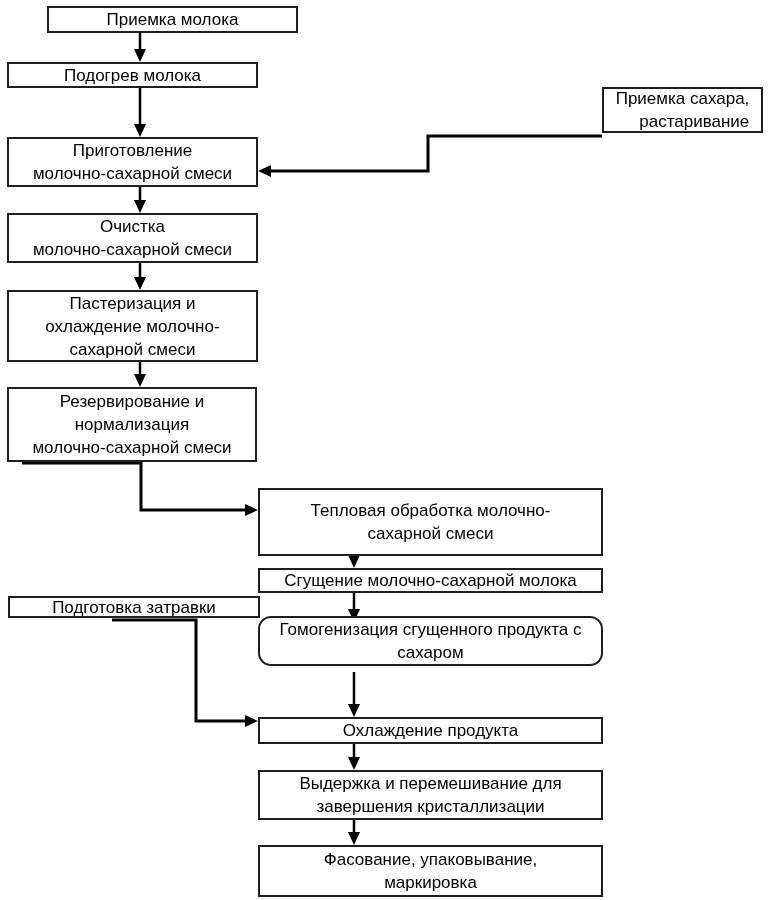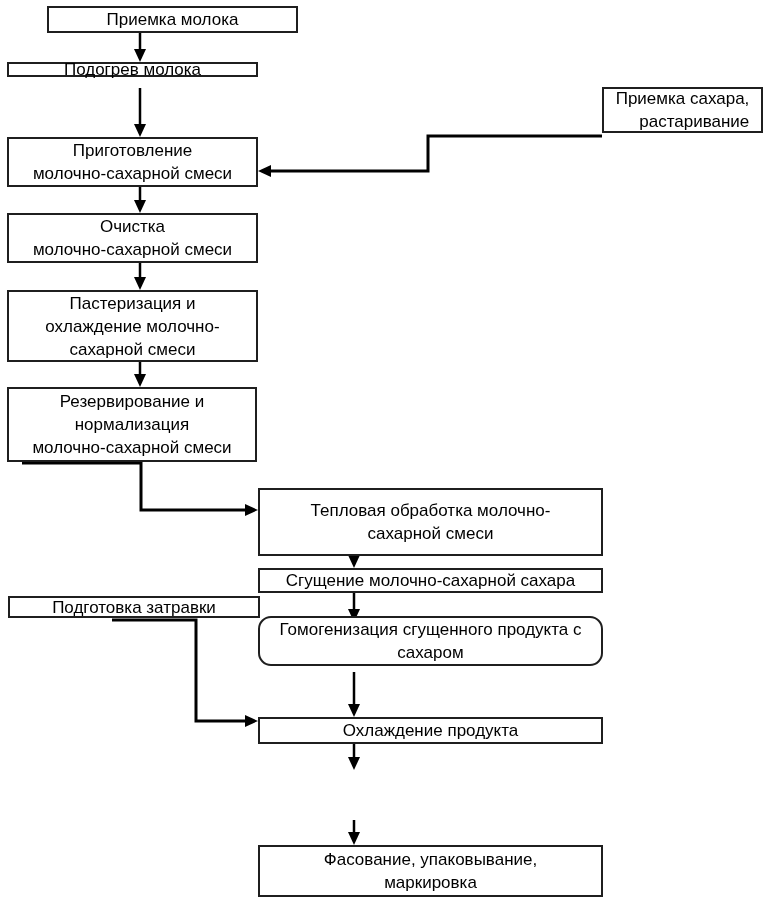--- a/index.html
+++ b/index.html
@@ -97,21 +97,21 @@
       <polygon points="258,510 245,504 245,516"></polygon>
     </g>
     <g>
       <polyline points="112,620 196,620 196,721 246,721"></polyline>
       <polygon points="258,721 245,715 245,727"></polygon>
     </g>
   </svg>
 
   <div class="box" style="left:7px; top:6px; width:251px; height:27px;margin-left:40px;">Приемка молока</div>
 
-  <div class="box" style="left:7px; top:62px; width:251px; height:15px;">Подогрев молока</div>
+  <div class="box" style="left:7px; top:62px; width:251px; height:26px;">Подогрев молока</div>
 
   <div class="box" style="left:7px; top:137px; width:251px; height:50px;">Приготовление
 молочно-сахарной смеси</div>
 
   <div class="box" style="left:7px; top:213px; width:251px; height:50px;">Очистка
 молочно-сахарной смеси</div>
 
   <div class="box" style="left:7px; top:290px; width:251px; height:72px;">Пастеризация и
 охлаждение молочно-
 сахарной смеси</div>
@@ -119,26 +119,28 @@
   <div class="box" style="left:7px; top:387px; width:250px; height:75px;">Резервирование и
 нормализация
 молочно-сахарной смеси</div>
 
   <div class="box" style="left:602px; top:87px; width:161px; height:46px;text-align:right;">Приемка сахара,
 растаривание</div>
 
   <div class="box" style="left:258px; top:488px; width:345px; height:68px;">Тепловая обработка молочно-
 сахарной смеси</div>
 
-  <div class="box" style="left:258px; top:568px; width:345px; height:25px;">Сгущение молочно-сахарной сахара</div>
+  <div class="box" style="left:258px; top:568px; width:345px; height:25px;">Сгущение молочно-сахарной молока</div>
 
   <div class="box" style="left:8px; top:596px; width:252px; height:22px;">Подготовка затравки</div>
 
   <div class="box" style="left:258px; top:616px; width:345px; height:50px;border-radius:13px;">Гомогенизация сгущенного продукта с
 сахаром</div>
 
   <div class="box" style="left:258px; top:717px; width:345px; height:27px;">Охлаждение продукта</div>
 
+  <div class="box" style="left:258px; top:770px; width:345px; height:50px;">Выдержка и перемешивание для
+завершения кристаллизации</div>
 
   <div class="box" style="left:258px; top:845px; width:345px; height:52px;">Фасование, упаковывание,
 маркировка</div>
 
 </div>
 
 </body></html>

